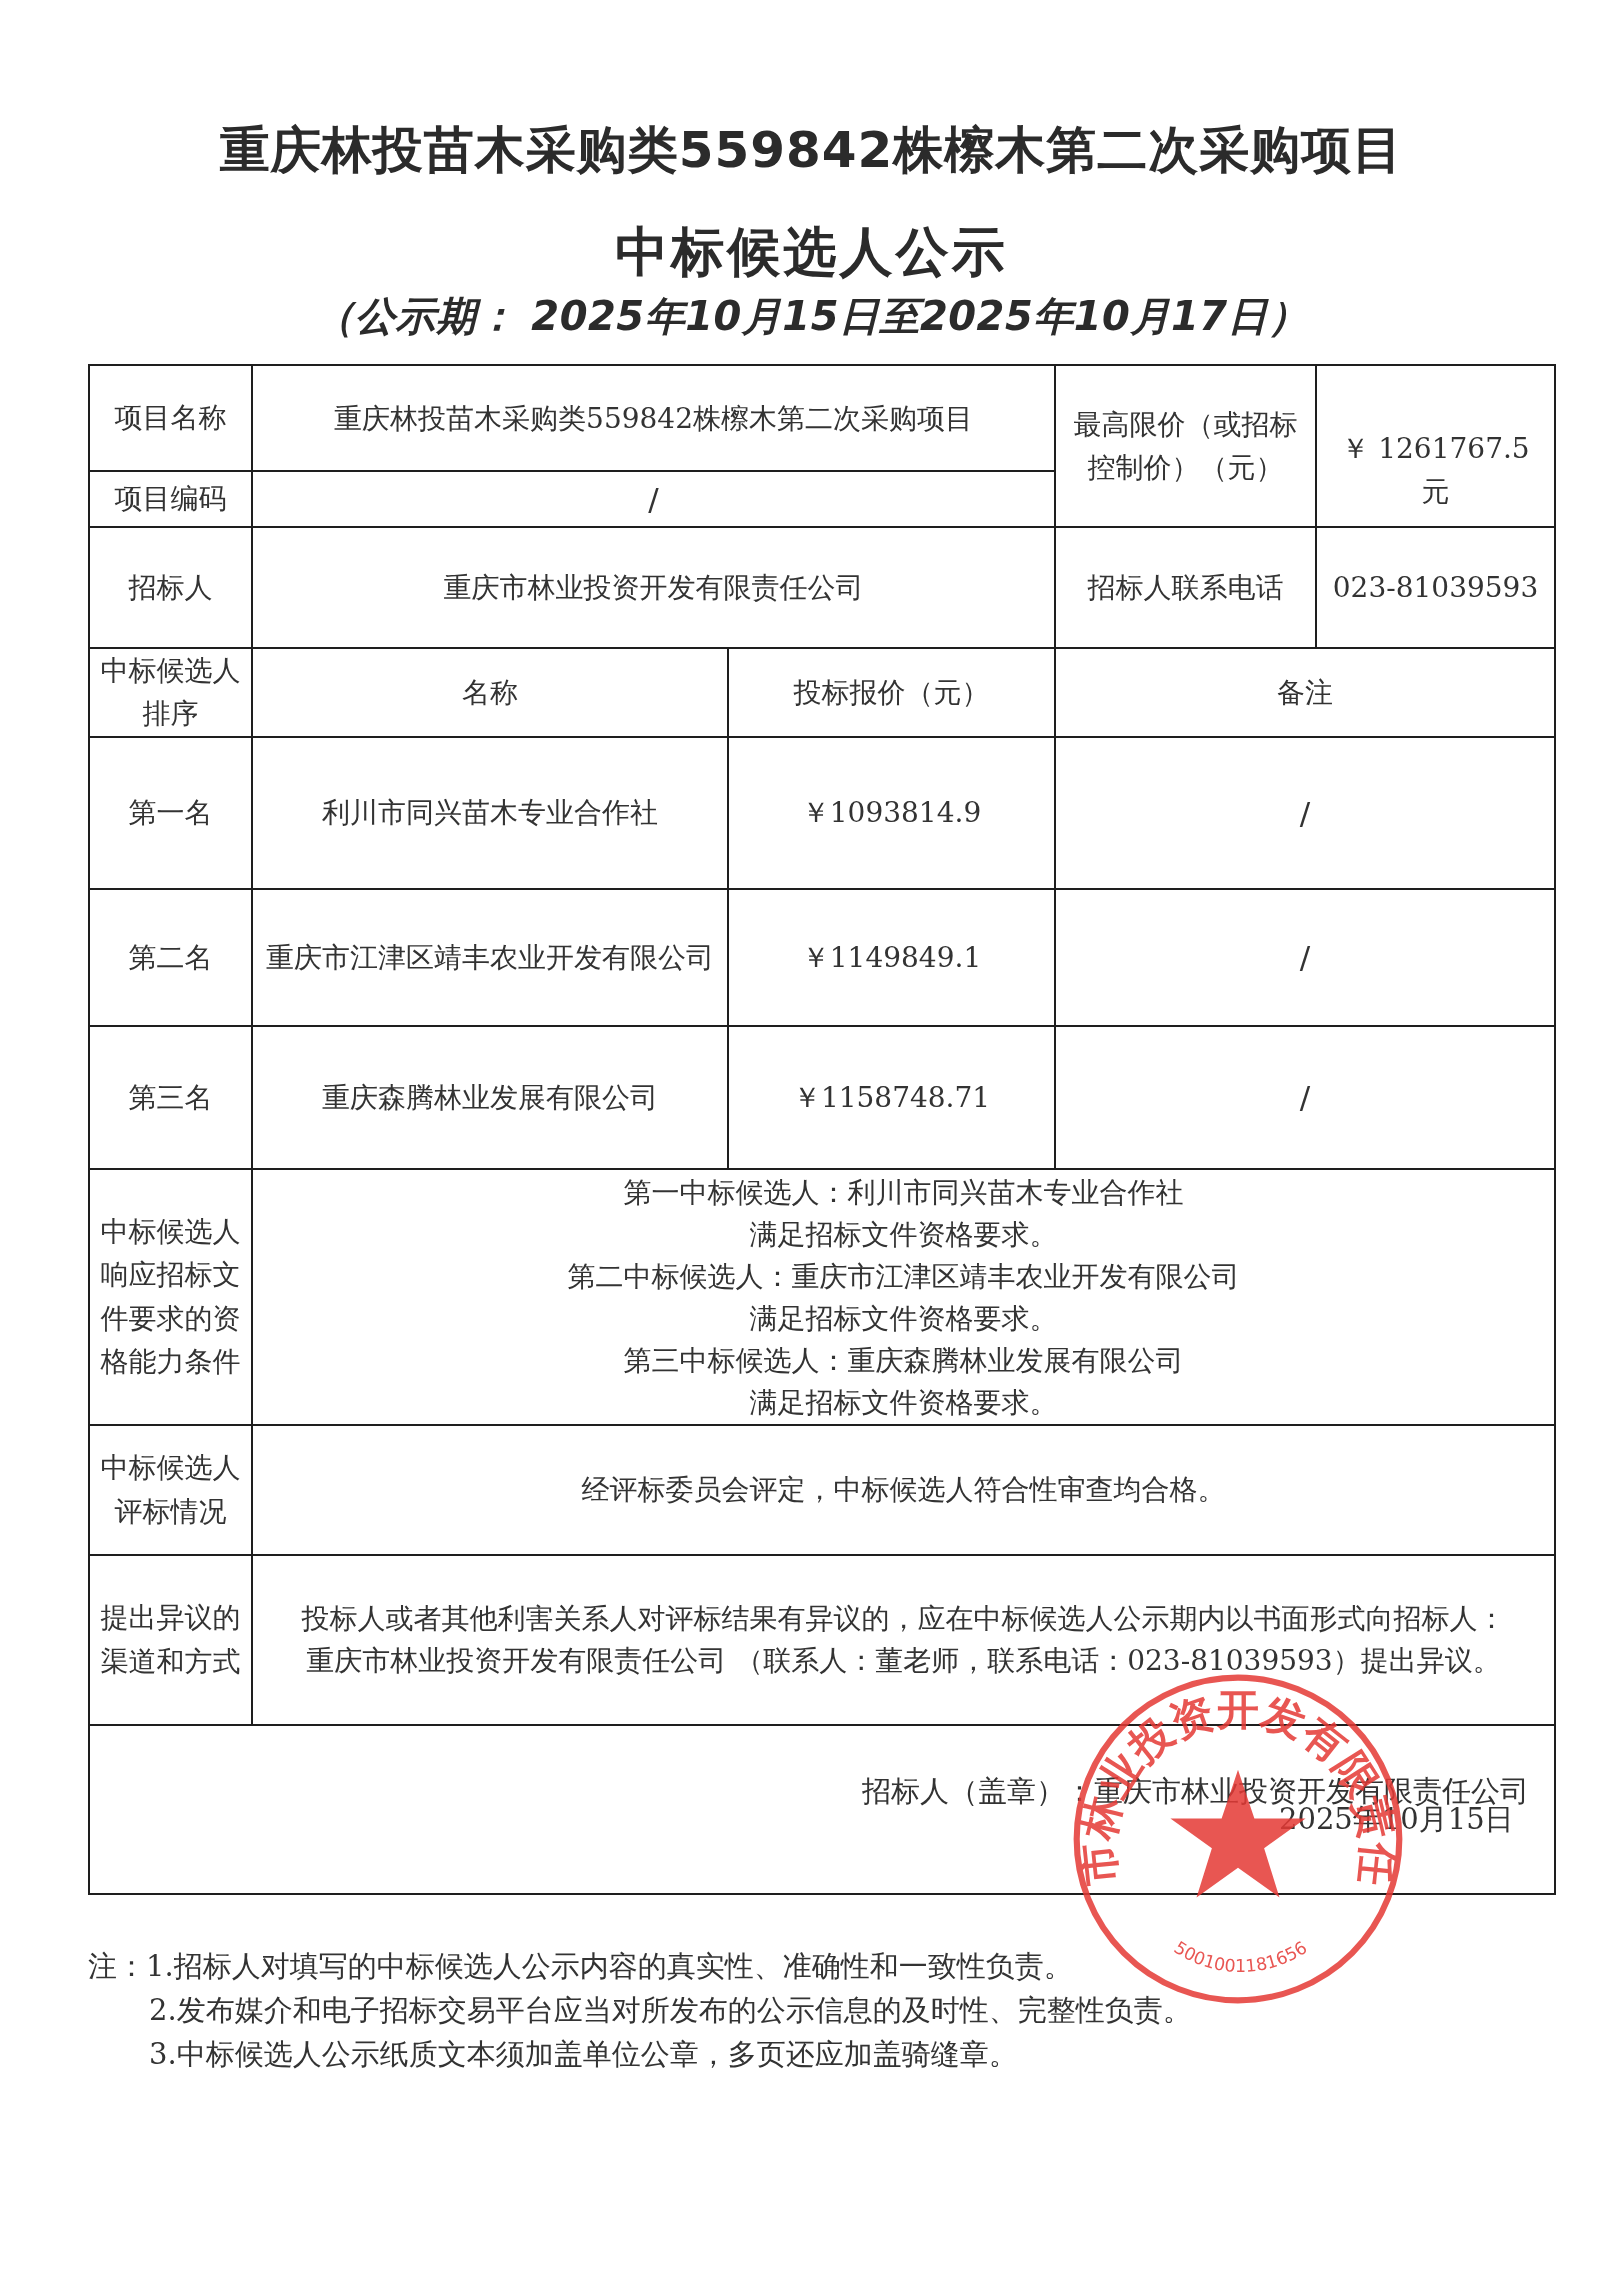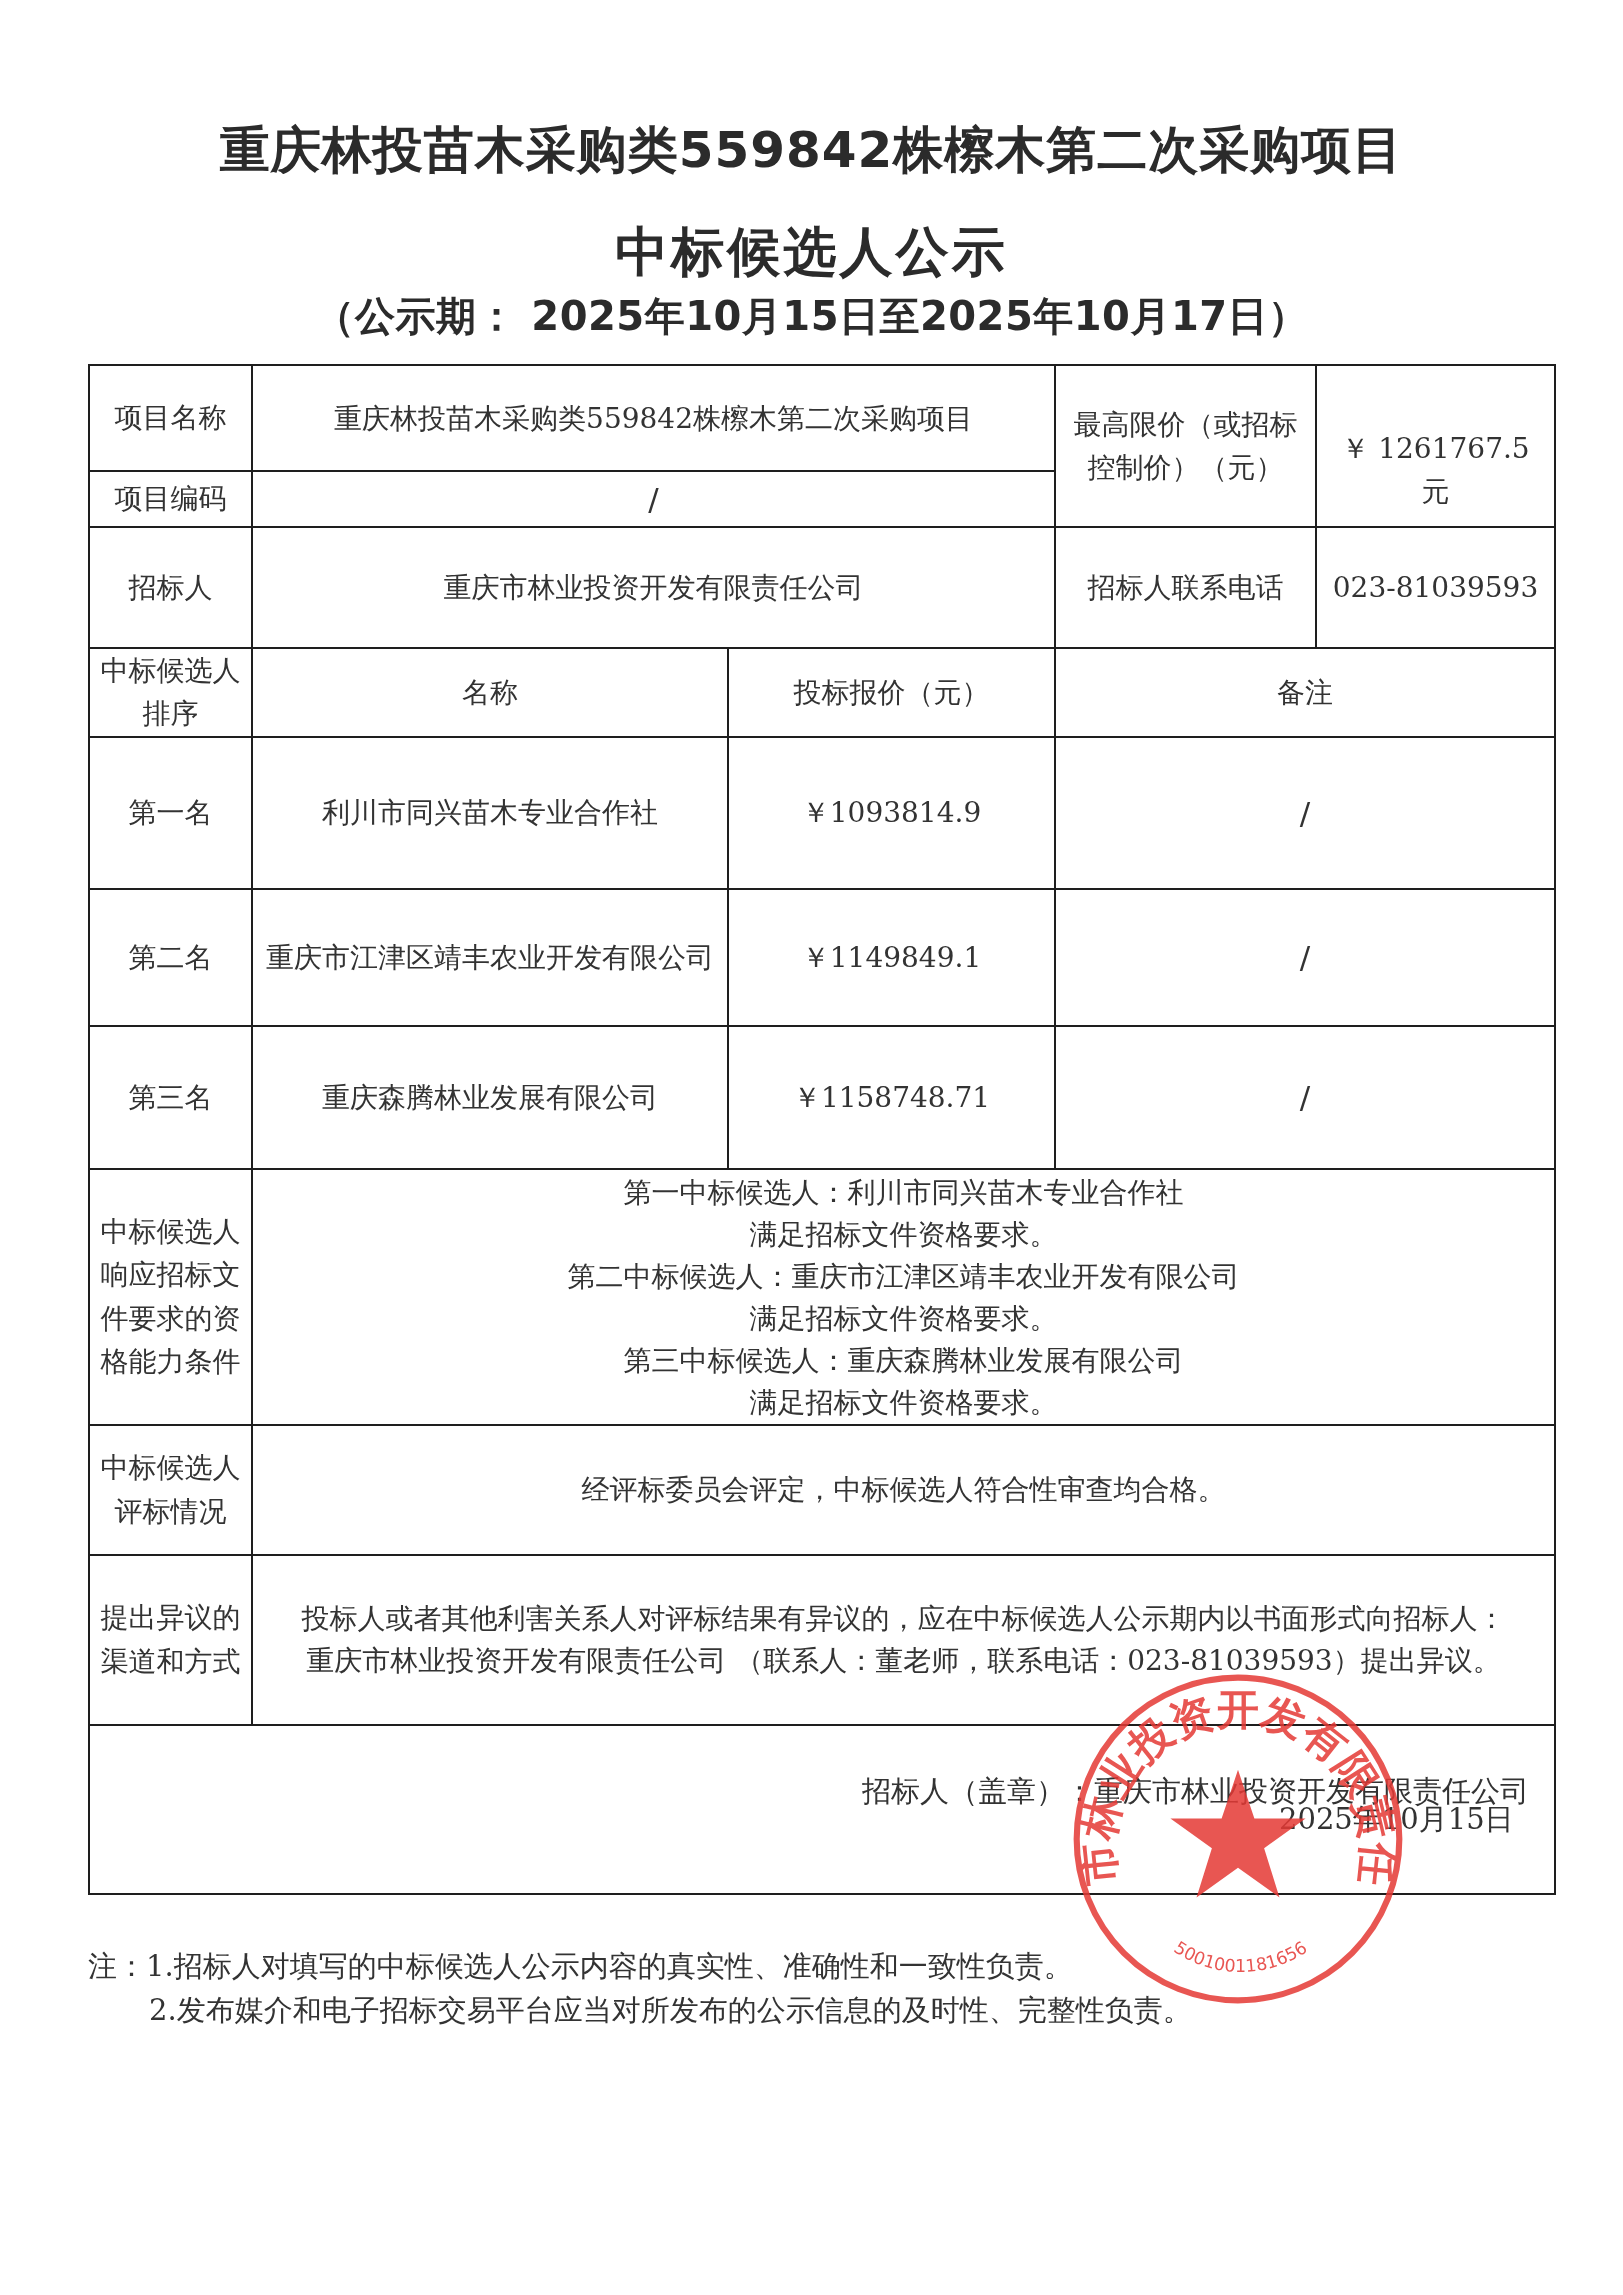--- a/index.html
+++ b/index.html
@@ -6,21 +6,21 @@
   body {
     width:1623px; height:2295px; background:#ffffff; position:relative; overflow:hidden;
     font-family:"DejaVu Serif","Liberation Serif",serif; color:#2a2a2a;
   }
   .title {
     position:absolute; left:0; width:1623px; text-align:center;
     font-family:"DejaVu Sans","Liberation Sans",sans-serif; font-weight:bold; color:#2b2b2b;
   }
   #t1 { top:117px; font-size:50px; letter-spacing:1px; }
   #t2 { top:217px; font-size:53px; letter-spacing:3.1px; }
-  #t3 { top:289px; font-size:40px; letter-spacing:0.5px; }
+  #t3 { top:289px; font-size:40px; letter-spacing:0.5px;font-style:italic; }
 
   table.main {
     position:absolute; left:88px; top:364px; width:1466px;
     border-collapse:collapse; table-layout:fixed;
     font-size:28px; color:#333;
   }
   table.main td {
     border:2.6px solid #1e1e1e; text-align:center; vertical-align:middle;
     padding:0 7.2px; line-height:1.55;
   }
@@ -131,14 +131,15 @@
   </text>
   <polygon points="330,195 362,290 462,290 381,348 411,444 330,386 249,444 279,348 198,290 298,290" fill="#e53935"></polygon>
   <text font-family="DejaVu Sans, sans-serif" font-size="34" fill="#e53935">
     <textPath href="#arcBot" startOffset="50%" text-anchor="middle">5001001181656</textPath>
   </text>
 </svg>
 
 <div class="notes">
   <div><span>注：</span><span>1.招标人对填写的中标候选人公示内容的真实性、准确性和一致性负责。</span></div>
   <div class="n">2.发布媒介和电子招标交易平台应当对所发布的公示信息的及时性、完整性负责。</div>
+  <div class="n">3.中标候选人公示纸质文本须加盖单位公章，多页还应加盖骑缝章。</div>
 </div>
 
 
 </body></html>

